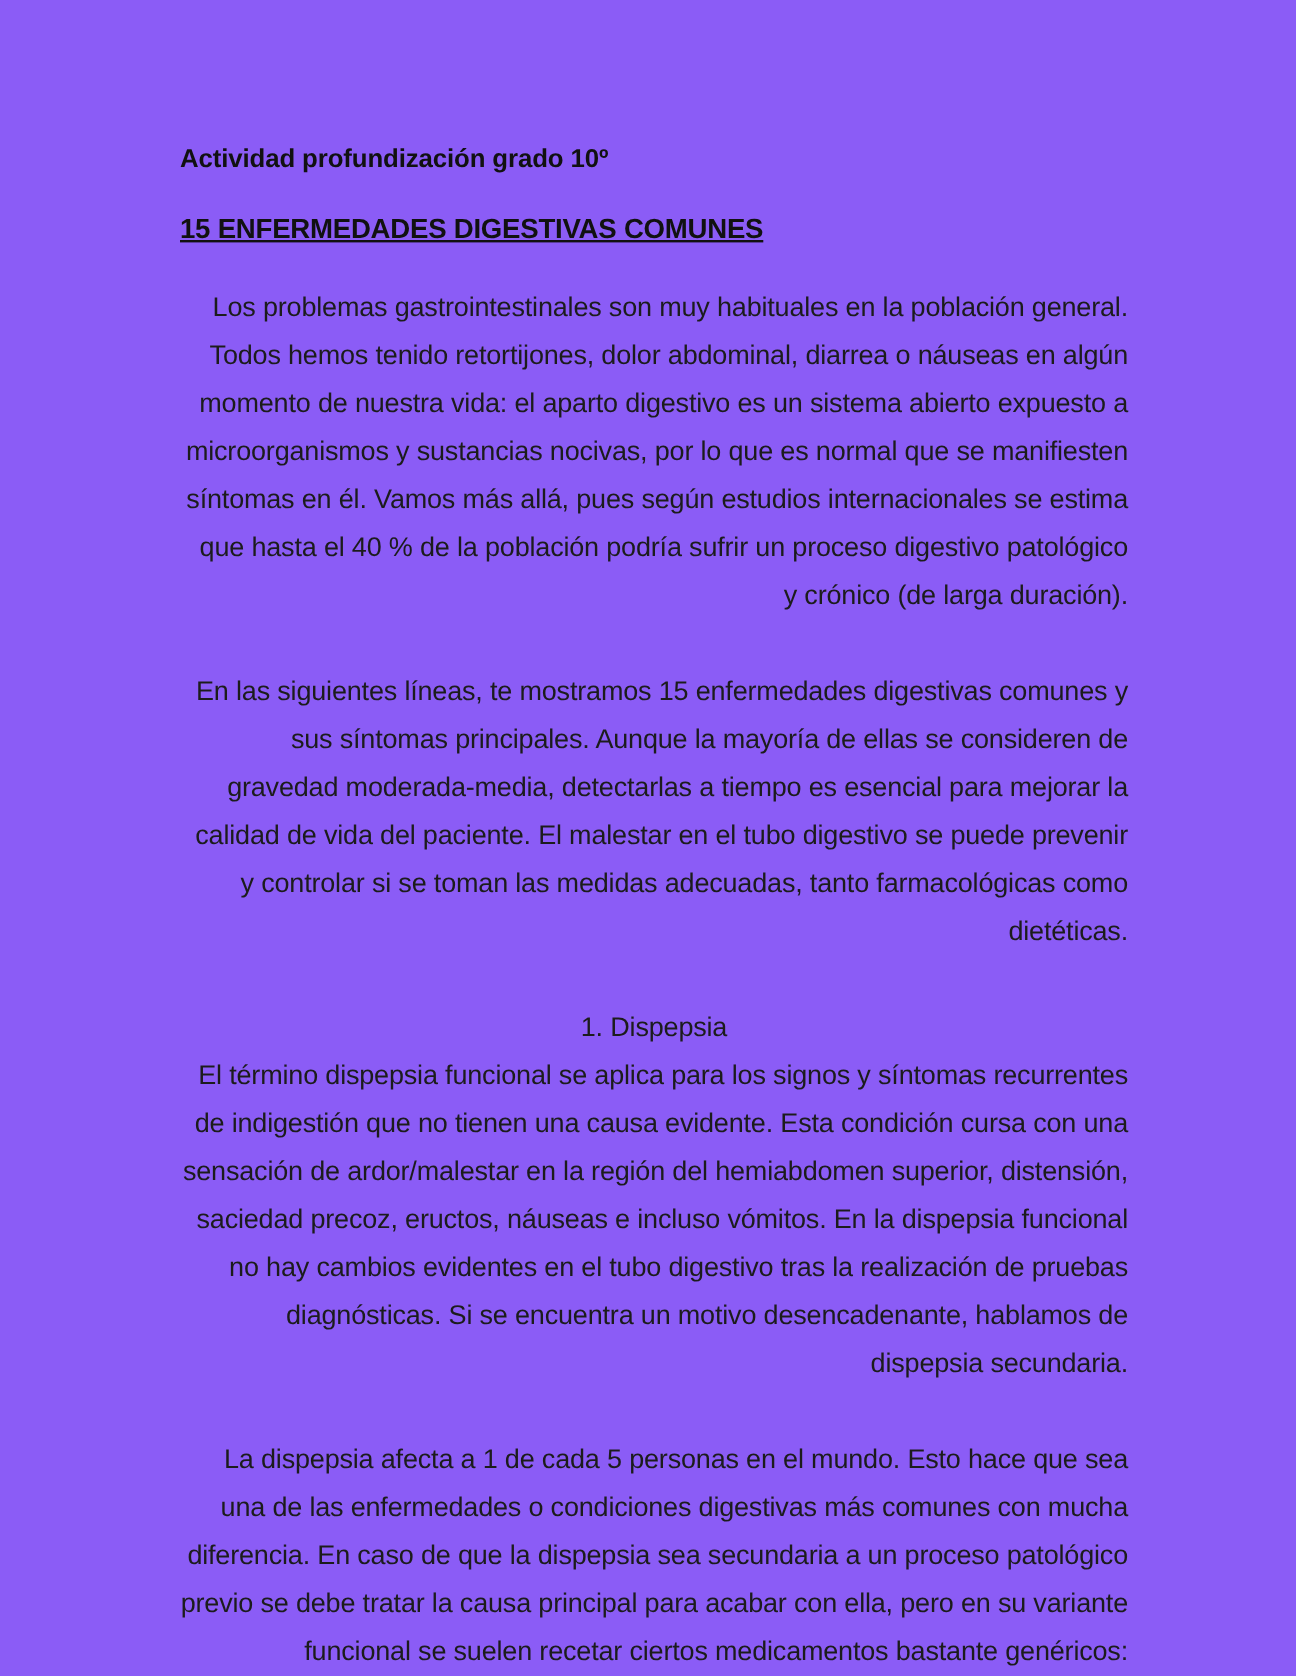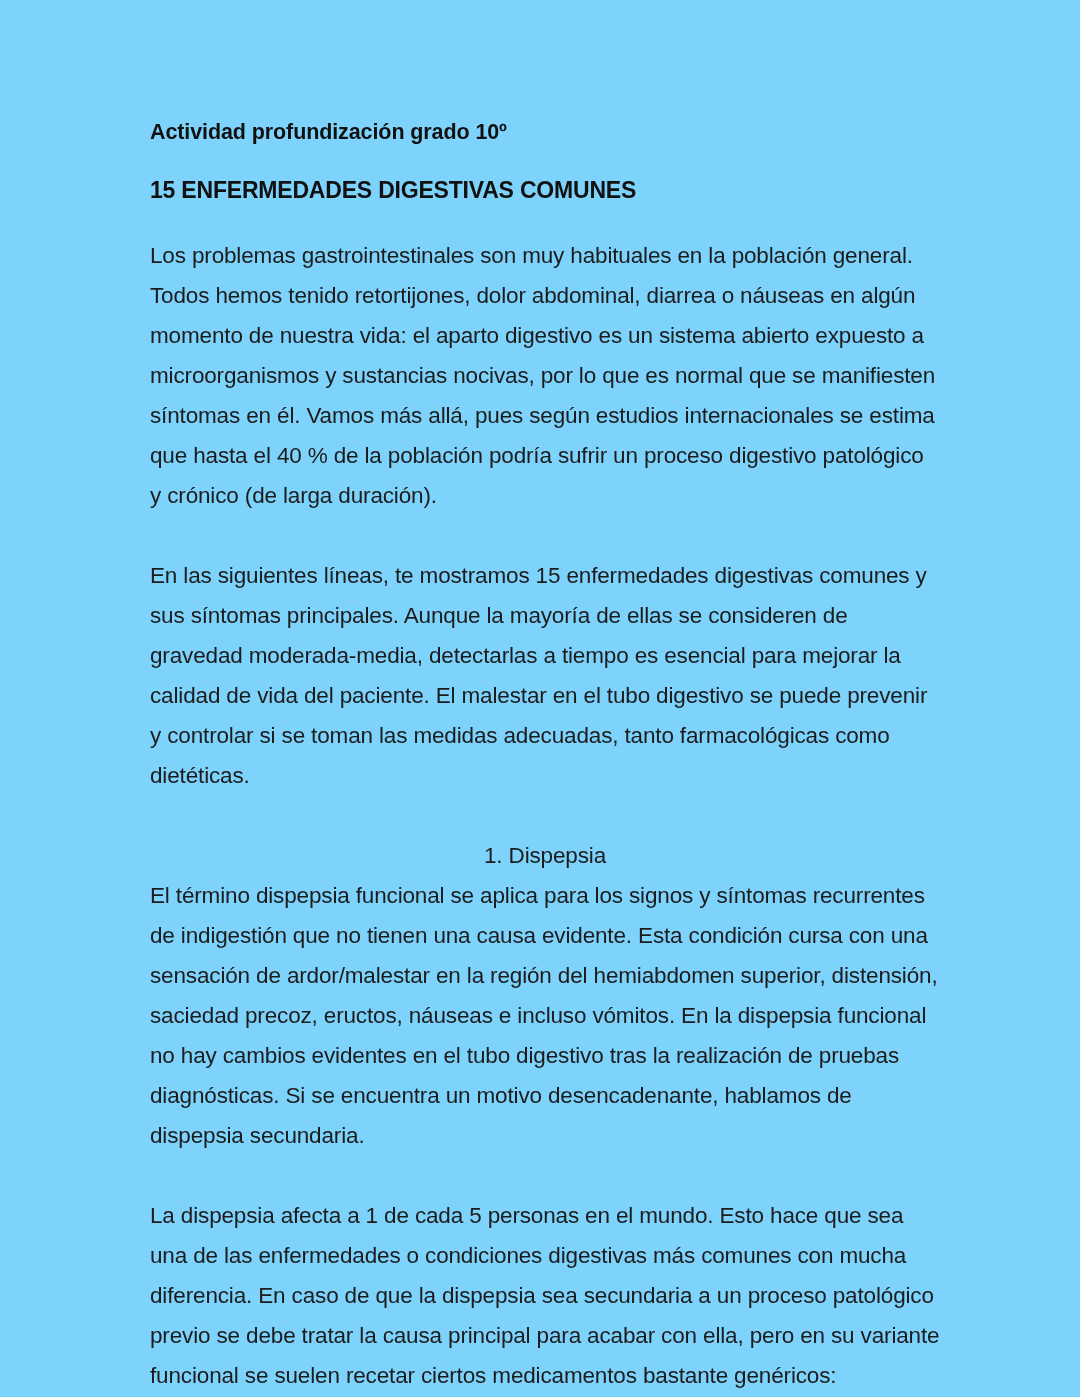--- a/index.html
+++ b/index.html
@@ -13,50 +13,51 @@
     height: 1397px;
     font-family: "Liberation Sans", sans-serif;
     color: #1a1a1a;
     -webkit-font-smoothing: antialiased;
     overflow: hidden;
   }
   .page {
     box-sizing: border-box;
     width: 1080px;
     height: 1397px;
-    background: #7dd3fc;
+    background: #8b5cf6;
     padding: 118px 145px 0 150px;
   }
   .doc-body {
     width: 790px;
   }
   .heading-1 {
     font-size: 21.5px;
     font-weight: 700;
     letter-spacing: -0.1px;
     line-height: 1.35;
     margin: 0 0 28px 0;
     color: #111111;
   }
   .heading-2 {
     font-size: 23px;
     font-weight: 700;
     letter-spacing: -0.2px;
     line-height: 1.35;
     margin: 0 0 30px 0;
     color: #111111;
+    text-decoration: underline;
   }
   .para {
     font-size: 22.5px;
     font-weight: 400;
     line-height: 40px;
     letter-spacing: -0.15px;
     margin: 0;
     color: #1c1c1c;
-    text-align: left;
+    text-align: right;
   }
   .block-gap {
     height: 40px;
   }
   .section-label {
     font-size: 22.5px;
     font-weight: 400;
     line-height: 40px;
     letter-spacing: -0.15px;
     margin: 0;

